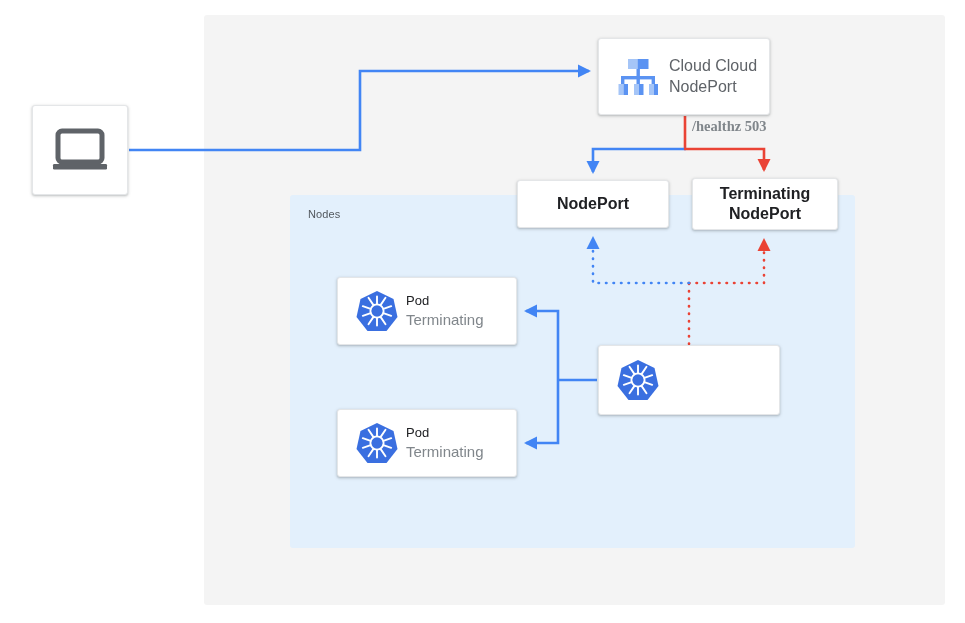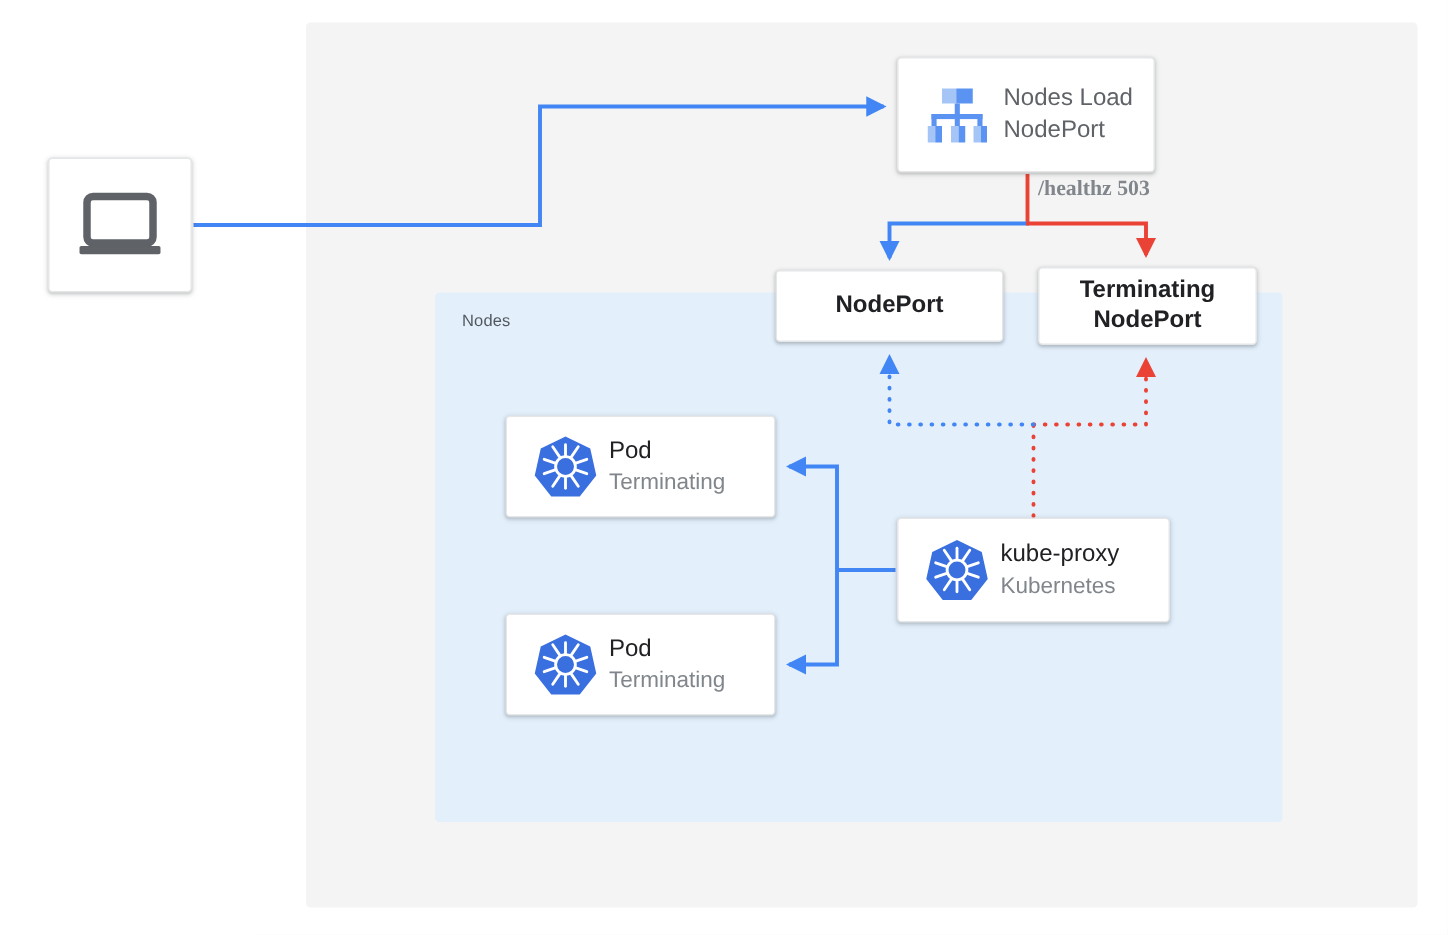--- a/index.html
+++ b/index.html
@@ -67,21 +67,21 @@
     display: flex;
     flex-direction: column;
     justify-content: center;
     line-height: 1.28;
   }
   .title-gray {
     font-size: 16px;
     color: #5f6368;
   }
   .title-dark {
-    font-size: 16px;
+    font-size: 13px;
     color: #202124;
   }
   .subtitle-gray {
     font-size: 15px;
     color: #80868b;
   }
   .label-bold {
     font-size: 16px;
     font-weight: bold;
     color: #202124;
@@ -201,21 +201,21 @@
 
         <rect x="3.5" y="30" width="5" height="11" fill="#a5c5f7"></rect>
         <rect x="8.5" y="30" width="4.5" height="11" fill="#5b93f2"></rect>
         <rect x="19" y="30" width="5" height="11" fill="#a5c5f7"></rect>
         <rect x="24" y="30" width="4.5" height="11" fill="#5b93f2"></rect>
         <rect x="34" y="30" width="5" height="11" fill="#a5c5f7"></rect>
         <rect x="39" y="30" width="4" height="11" fill="#5b93f2"></rect>
       </svg>
     </span>
     <span class="card-text">
-      <span class="title-gray">Nodes Load</span>
+      <span class="title-gray">Cloud Cloud</span>
       <span class="title-gray">NodePort</span>
     </span>
   </div>
 
   <div class="card" id="nodeport-card">
     <span class="label-bold">NodePort</span>
   </div>
 
   <div class="card" id="hc-nodeport-card">
     <span class="label-bold">
@@ -286,19 +286,15 @@
           <line x1="28.4" y1="24.1" x2="36.2" y2="26.8"></line>
           <line x1="36.2" y1="17.2" x2="28.4" y2="19.9"></line>
           <line x1="15.6" y1="24.1" x2="7.8" y2="26.8"></line>
           <line x1="13.5" y1="35.2" x2="18.3" y2="28.1"></line>
           <line x1="25.7" y1="15.9" x2="30.5" y2="8.8"></line>
           <line x1="30.5" y1="35.2" x2="25.7" y2="28.1"></line>
           <line x1="18.3" y1="15.9" x2="13.5" y2="8.8"></line>
         </g>
       </svg>
     </span>
-    <span class="card-text">
-      <span class="title-dark">kube-proxy</span>
-      <span class="subtitle-gray">Kubernetes</span>
-    </span>
   </div>
 
 </div>
 
 </body></html>

